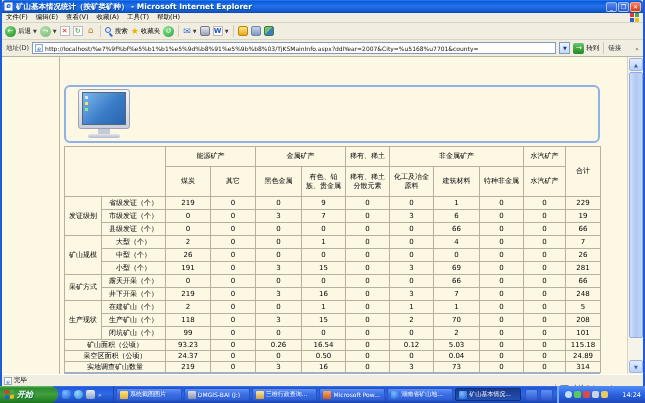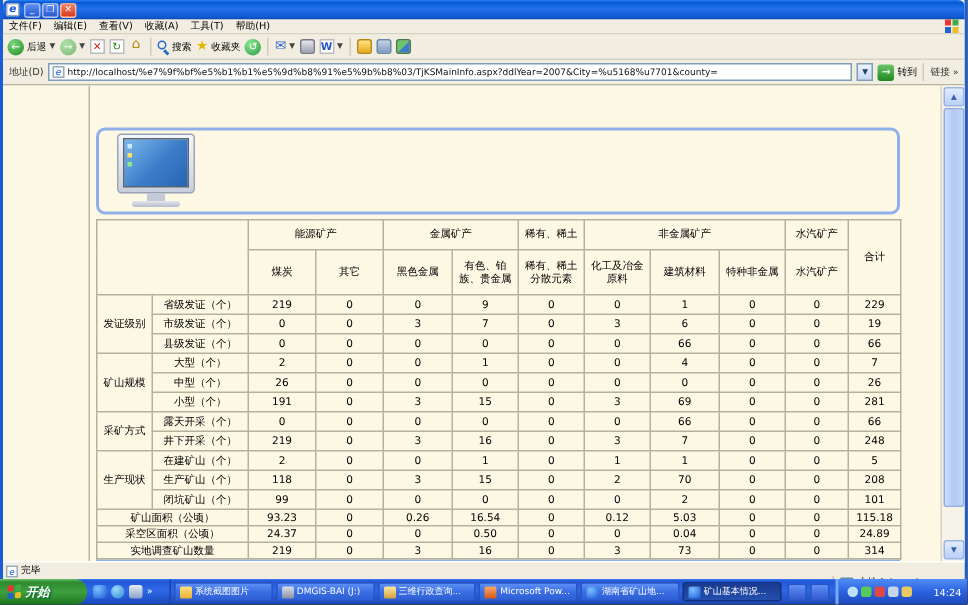--- a/index.html
+++ b/index.html
@@ -44,21 +44,21 @@
 
   .addressbar { height:17px; flex:0 0 17px; display:flex; align-items:center; gap:3px; padding:0 4px;
                 background:#f1eee1; border-bottom:1px solid #b8b4a4; font-size:6.5px; }
   .addr-label { color:#333; }
   .addr-input { flex:1; height:12px; background:#fff; border:1px solid #7f9db9; display:flex; align-items:center; padding:0 2px; gap:2px; overflow:hidden; }
   .addr-input .page-ico { width:8px; height:8px; background:#f4f8ff; border:1px solid #9ab; color:#1a5cd8; font-size:6px; line-height:7px; text-align:center; font-style:italic; flex:0 0 8px; }
   .addr-url { font-size:6px; white-space:nowrap; overflow:hidden; color:#111; }
   .addr-drop { width:11px; height:12px; background:linear-gradient(180deg,#eef4ff,#c6d8f8); border:1px solid #7f9db9; font-size:5px; text-align:center; line-height:11px; color:#246; }
   .go-btn { display:flex; align-items:center; gap:2px; }
   .go-ico { width:11px; height:11px; background:linear-gradient(180deg,#6cc46c,#1f8a1f); border-radius:2px; color:#fff; font-size:7px; line-height:11px; text-align:center; }
-  .links { display:flex; align-items:center; gap:2px; color:#333; }
+  .links { display:flex; align-items:center; gap:14px; color:#333; }
 
   
   .content { flex:1; position:relative; background:#fcf8e4; overflow:hidden; }
   .frame-line { position:absolute; left:57px; top:0; bottom:0; width:1px; background:#b9b5a6; }
   .main { position:absolute; left:62px; top:28px; width:536px; }
 
   .banner { height:58px; border:2px solid #8fb0e8; border-radius:6px; position:relative; display:flex; align-items:center; }
   .monitor { position:relative; width:52px; height:50px; margin-left:12px; }
   .monitor .frame { position:absolute; left:0; top:0; width:52px; height:40px; background:linear-gradient(180deg,#f4f6fa,#c9cfdc); border:1px solid #9aa2b4; border-radius:3px; }
   .monitor .scr { position:absolute; left:4px; top:3px; width:44px; height:33px; background:linear-gradient(135deg,#7db8ec 0%,#3a7cc8 55%,#2a64b0 100%); border:1px solid #567; }
@@ -118,20 +118,21 @@
   .clock { margin-left:auto; font-size:6.5px; color:#fff; }
 </style>
 </head>
 <body>
 
 <div class="screen">
   <div class="window">
 
     <div class="titlebar">
       <span class="app-icon">e</span>
+      <span class="title-text">矿山基本情况统计（按矿类矿种） - Microsoft Internet Explorer</span>
       <span class="winbtns">
         <span class="winbtn">_</span>
         <span class="winbtn">❐</span>
         <span class="winbtn close">✕</span>
       </span>
     </div>
 
     <div class="menubar">
       <span class="menu-item">文件(F)</span>
       <span class="menu-item">编辑(E)</span>

